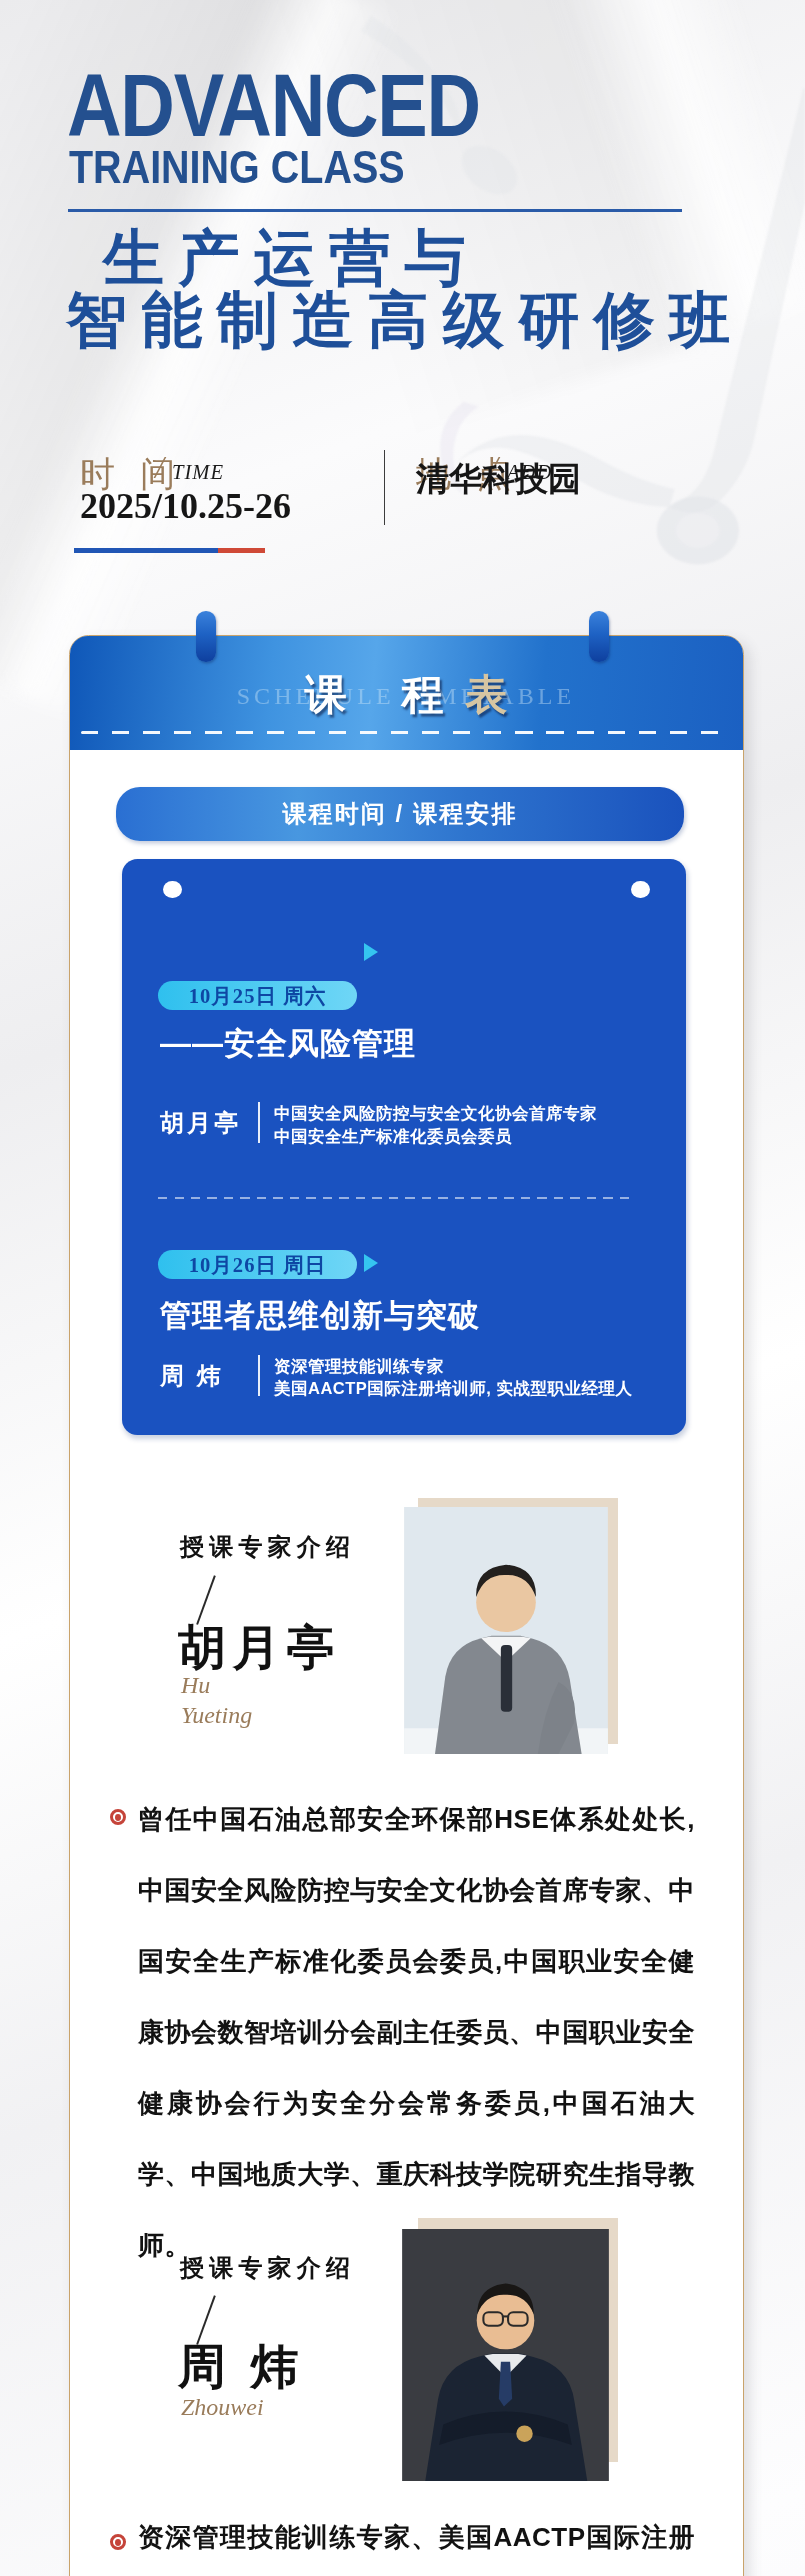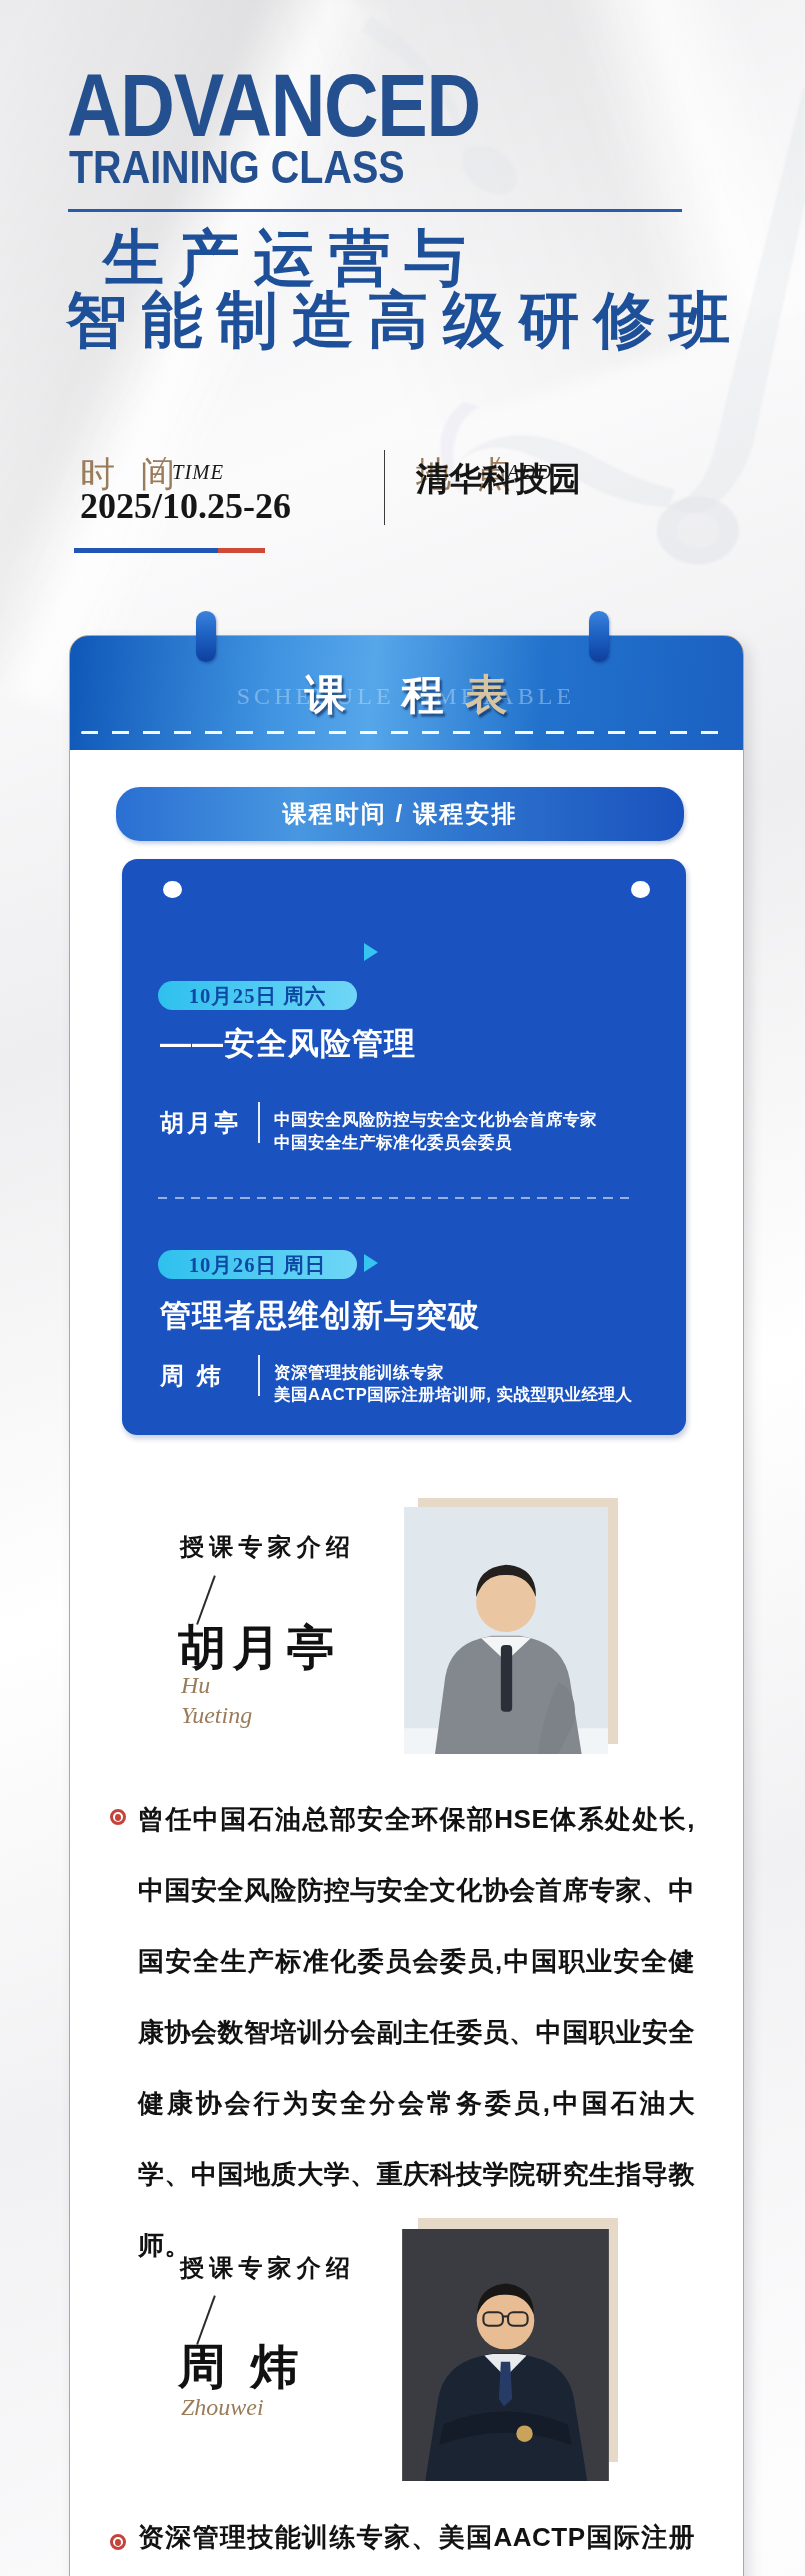--- a/index.html
+++ b/index.html
@@ -63,21 +63,21 @@
   .hole-l{left:41px;} .hole-r{left:509px;}
   .date-pill{position:absolute;left:36px;width:199px;height:29px;border-radius:14.4px;
         background:linear-gradient(90deg,#2fc0ee 0%,#6fd6f6 100%);display:flex;align-items:center;justify-content:center;}
   .date-pill span{font-size:20.6px;font-weight:700;color:#0e47a4;letter-spacing:1px;
         font-family:"Liberation Serif","DejaVu Serif",serif;white-space:nowrap;}
   .date-arrow{position:absolute;width:0;height:0;border-top:9.8px solid transparent;border-bottom:9.8px solid transparent;
         border-left:14px solid #35c5f0;}
   .s-title{position:absolute;left:38px;color:#ffffff;font-size:31px;font-weight:800;letter-spacing:1px;white-space:nowrap;}
   .speaker-name{position:absolute;left:38px;color:#fff;font-size:24px;font-weight:800;letter-spacing:3.1px;white-space:nowrap;}
   .speaker-div{position:absolute;left:136px;width:1.5px;height:41px;background:rgba(255,255,255,.9);}
-  .speaker-desc{position:absolute;left:152px;color:#fff;font-size:16.5px;font-weight:600;letter-spacing:0.5px;white-space:nowrap;margin-top:6px;}
+  .speaker-desc{position:absolute;left:152px;color:#fff;font-size:16.5px;font-weight:600;letter-spacing:0.5px;white-space:nowrap;}
   .s-dash{position:absolute;left:36px;top:338px;width:476px;height:1.5px;
         background:repeating-linear-gradient(90deg,rgba(255,255,255,.55) 0 9.3px,rgba(255,255,255,0) 9.3px 16.5px);}
 
   
   .exp-label{position:absolute;left:180px;font-size:24px;font-weight:700;color:#121212;letter-spacing:5.2px;
         font-family:"Liberation Serif","DejaVu Serif",serif;white-space:nowrap;z-index:4;}
   .exp-slash{position:absolute;left:205px;width:1.5px;height:52px;background:#2a2a2a;transform:rotate(20deg);z-index:4;}
   .exp-name{position:absolute;left:178px;font-size:48px;font-weight:700;color:#111;letter-spacing:6.2px;
         font-family:"Liberation Serif","DejaVu Serif",serif;white-space:nowrap;z-index:4;}
   .exp-en{position:absolute;left:181px;font-size:24px;line-height:30px;color:#9a7c5b;font-style:italic;

